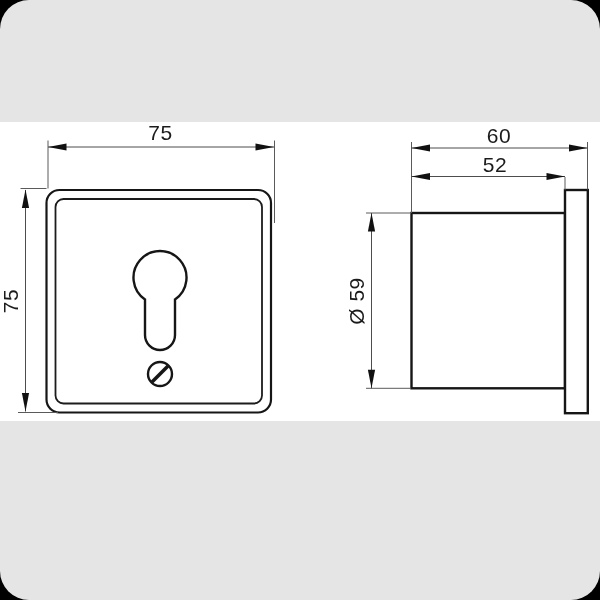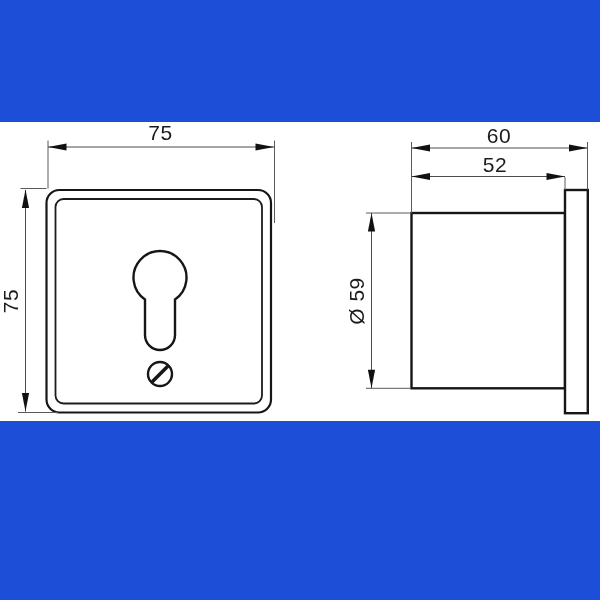--- a/index.html
+++ b/index.html
@@ -1,21 +1,22 @@
 <!DOCTYPE html>
 <html><head>
 <meta charset="utf-8">
 <style>
   html,body{margin:0;padding:0;background:#000;}
   .stage{
     position:relative;
     width:600px;height:600px;
-    background:#1d4ed8;
+    background:#e5e5e5;
     overflow:hidden;
     font-family:"Liberation Sans","DejaVu Sans",sans-serif;
+    border-radius:29px;
   }
   .stage svg{position:absolute;left:0;top:0;}
   text.dim-label{
     fill:#1b1b1b;
     font-size:21px;
     font-family:"Liberation Sans","DejaVu Sans",sans-serif;
     letter-spacing:0.5px;
   }
   .outline-thick{fill:#ffffff;stroke:#161616;stroke-width:2.4px;}
   .outline-med{fill:none;stroke:#1c1c1c;stroke-width:1.8px;}

